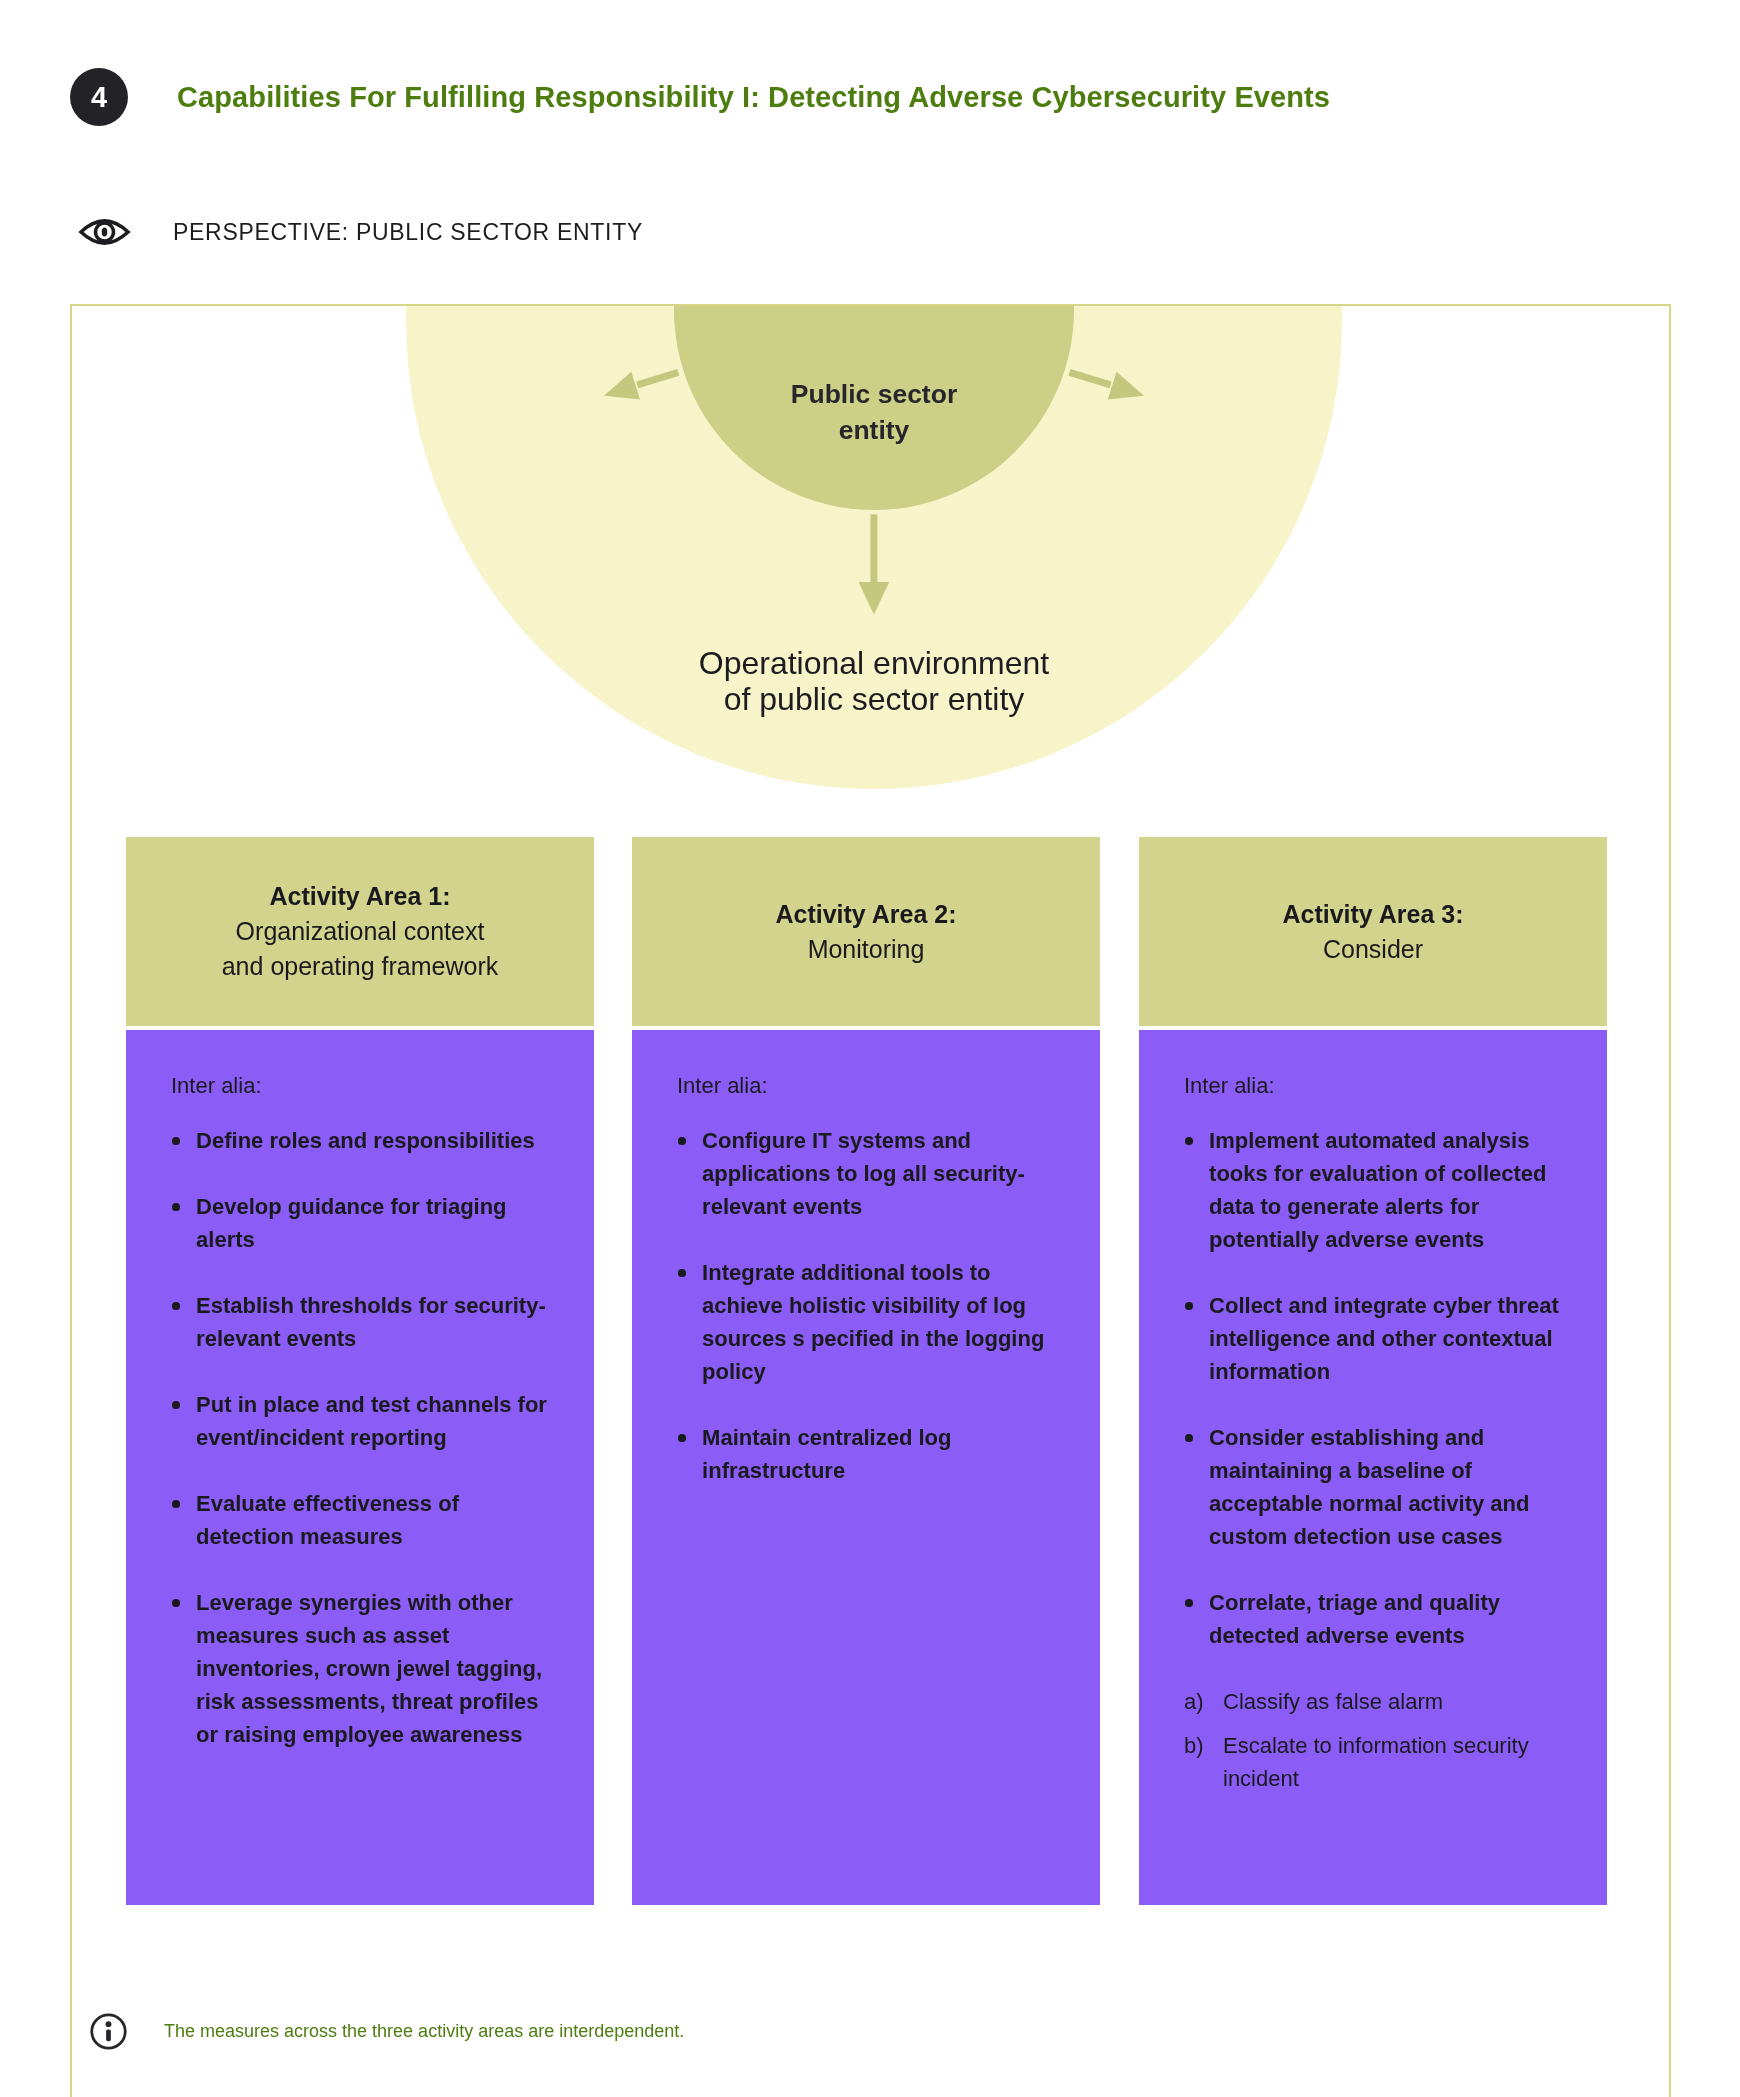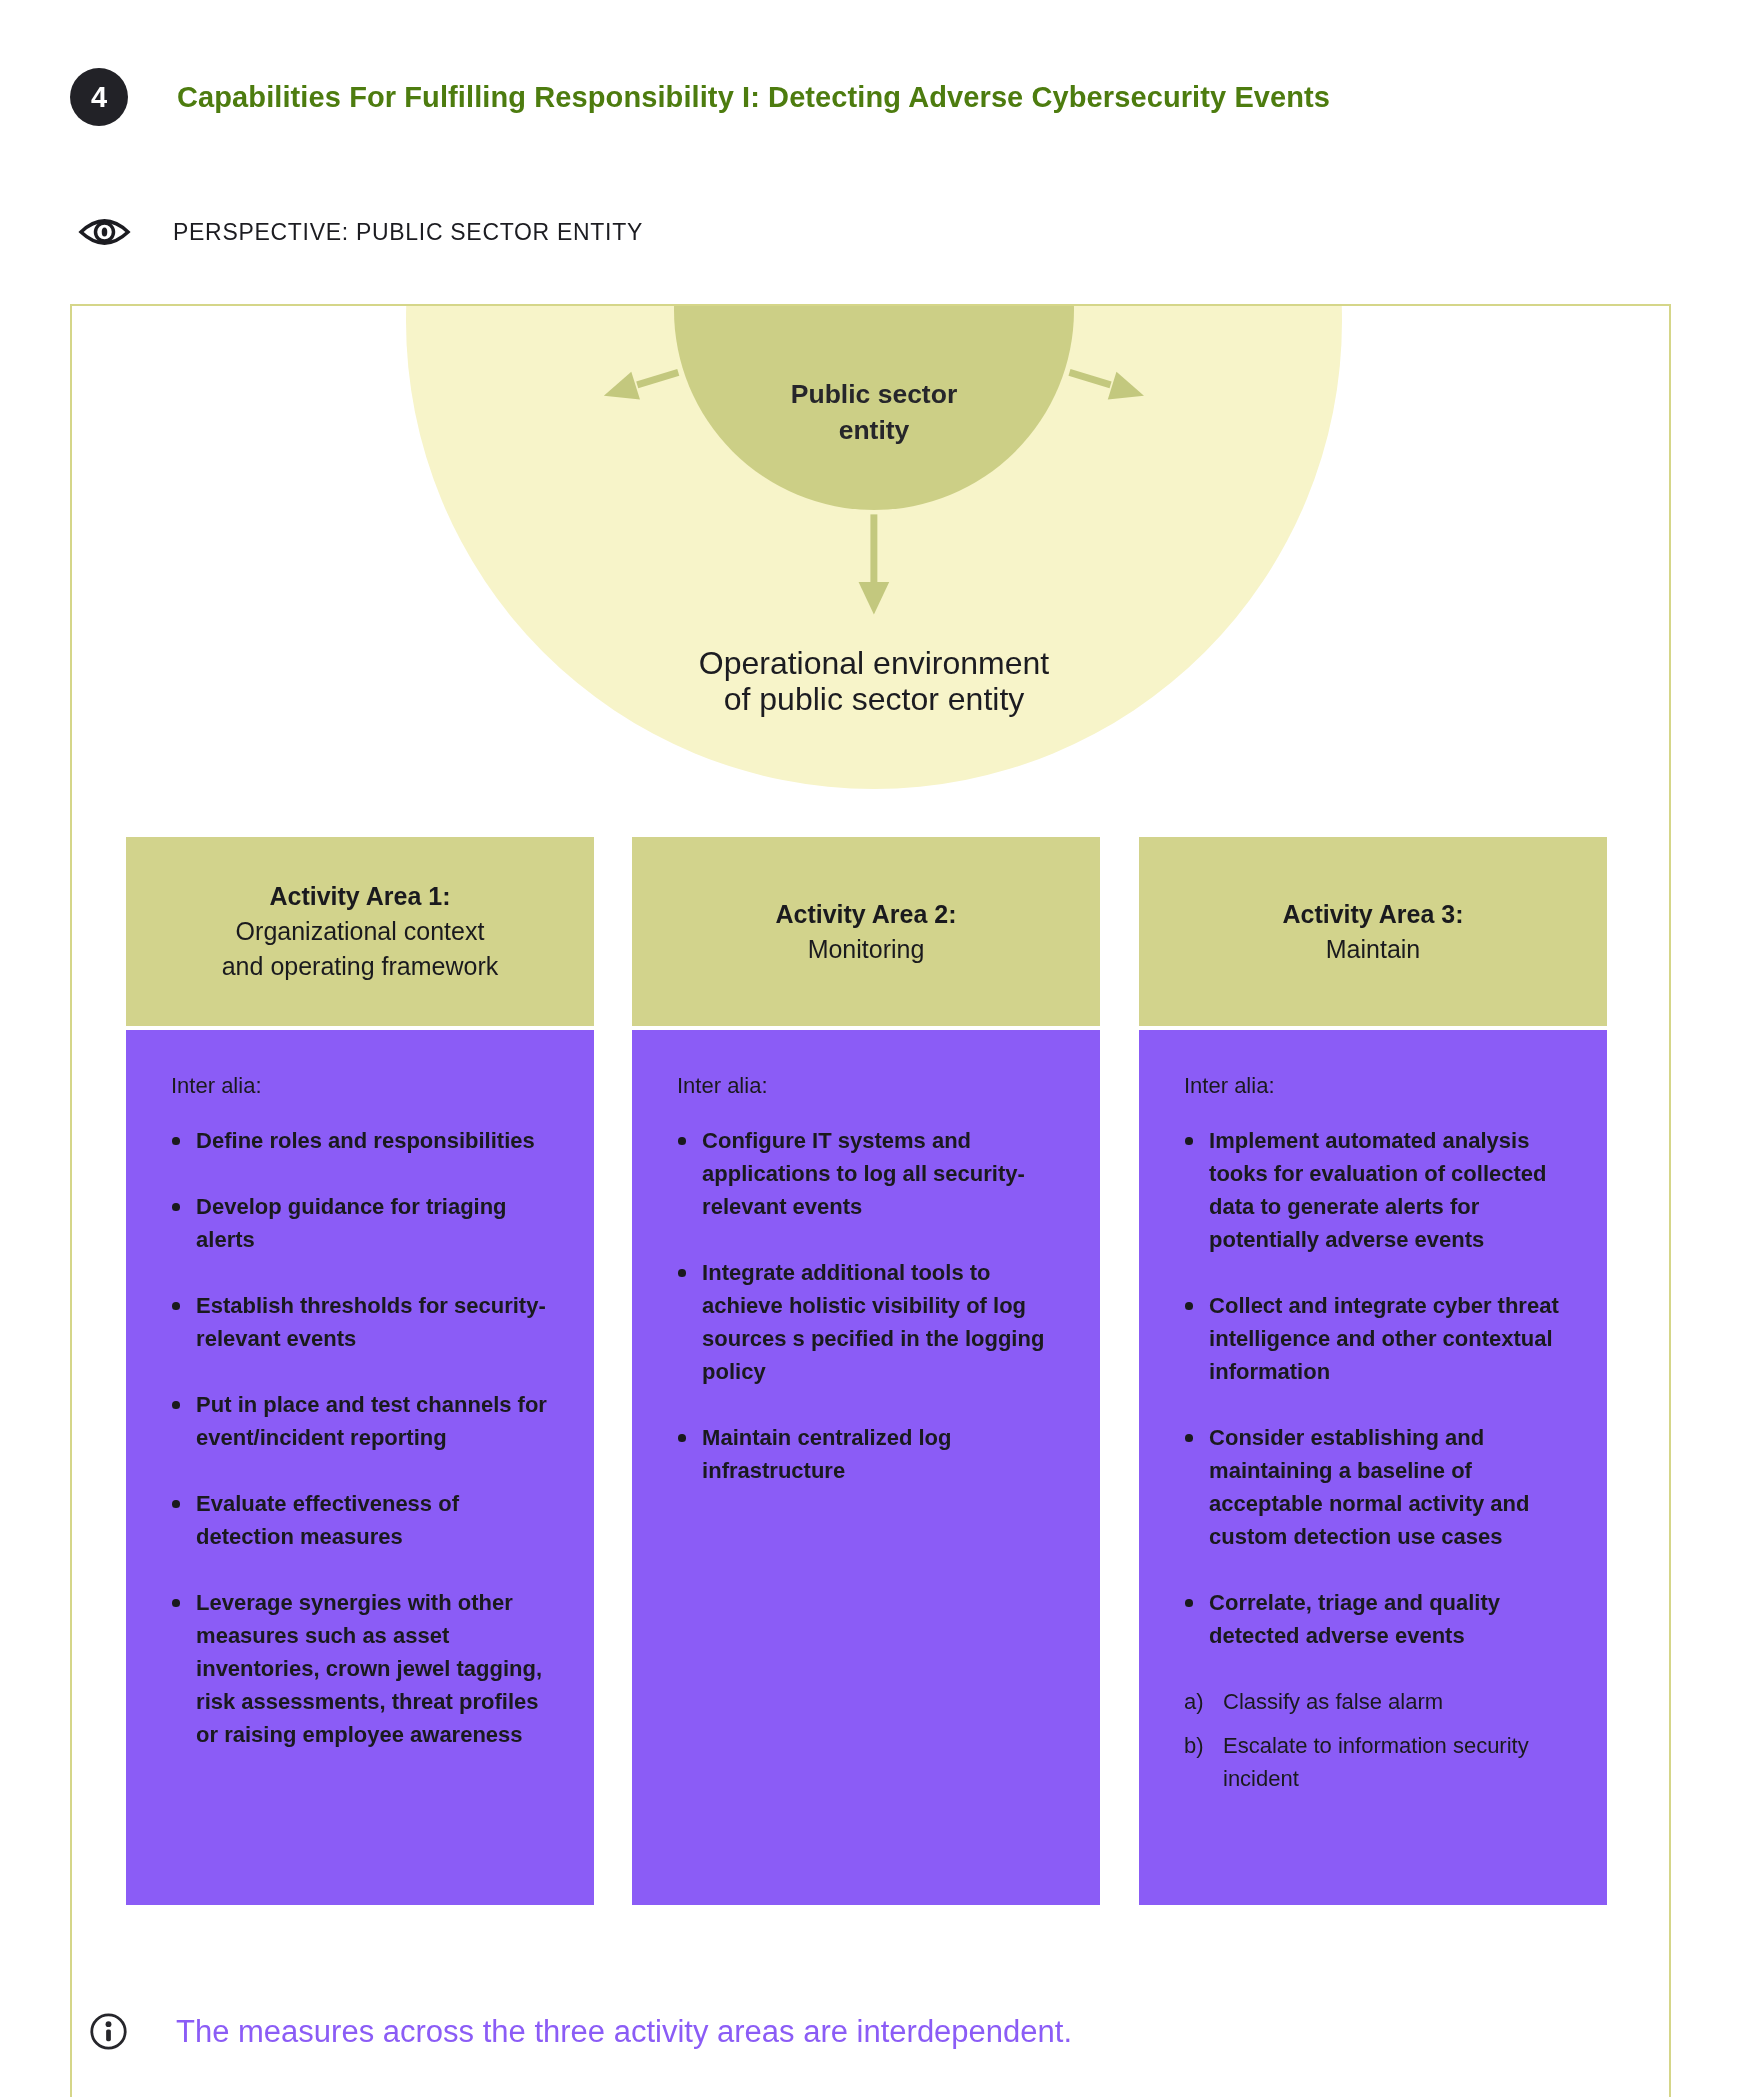--- a/index.html
+++ b/index.html
@@ -64,21 +64,21 @@
     margin:13.2px 16px 0 1.4px;
   }
   ul.bullets .btxt { flex:1;font-weight:bold; }
   .lettered { margin-top:24px; }
   .lettered .row { display:flex; margin:0 0 10.4px 0; }
   .lettered .ltr { flex:none; width:39px; }
   .lettered .ltxt { flex:1; }
 
   
   .footnote { position:absolute; left:89px; top:2012px; display:flex; align-items:center; }
-  .footnote .note { margin-left:48px; font-size:31px; color:#8b5cf6; }
+  .footnote .note { margin-left:36px; font-size:18px; color:#4d7c0f; }
 
   .icon { display:block; }
 </style>
 </head>
 <body>
 
 <div class="page">
 
   <div class="doc-header">
     <div class="badge">
@@ -178,21 +178,21 @@
               <span class="dot"></span>
               <span class="btxt">Maintain centralized log infrastructure</span>
             </li>
         </ul>
       </div>
     </div>
 
     <div class="col c3">
       <div class="col-head">
         <div class="col-title">Activity Area 3:</div>
-        <div class="col-sub">Maintain</div>
+        <div class="col-sub">Consider</div>
       </div>
       <div class="col-body">
         <p class="intro">Inter alia:</p>
         <ul class="bullets">
           <li>
               <span class="dot"></span>
               <span class="btxt">Implement automated analysis tooks for evaluation of collected data to generate alerts for potentially adverse events</span>
             </li>
           <li>
               <span class="dot"></span>

